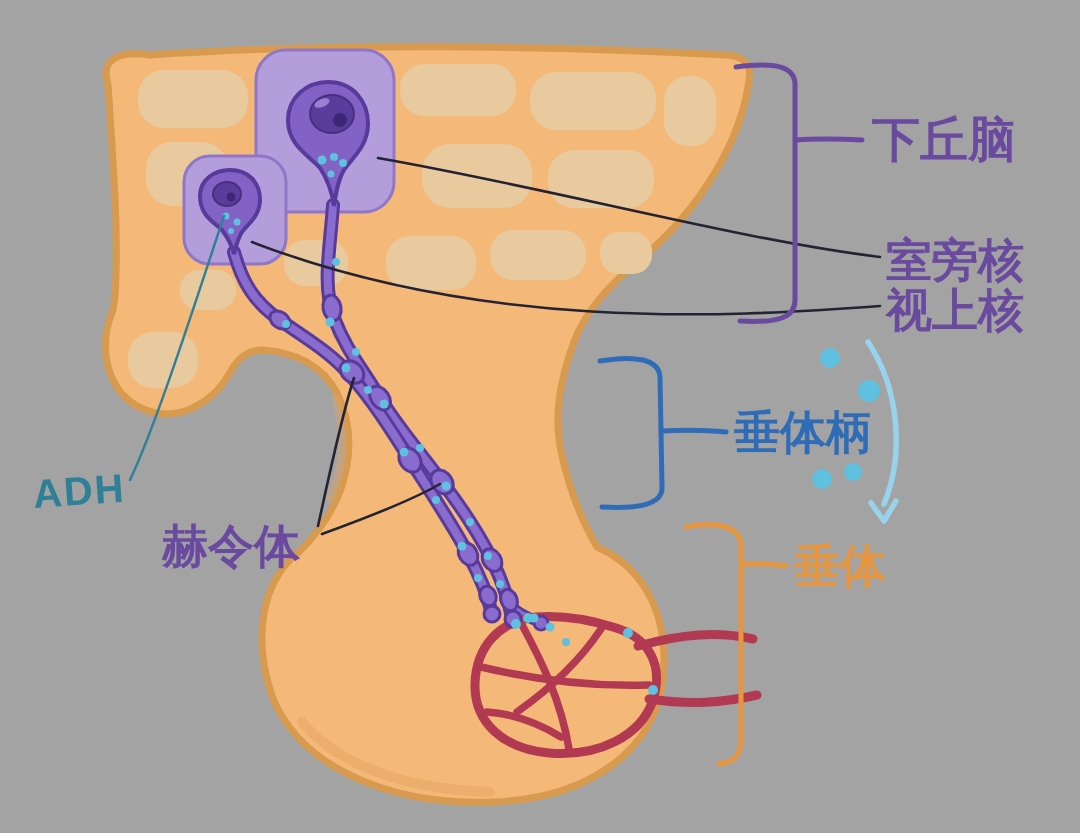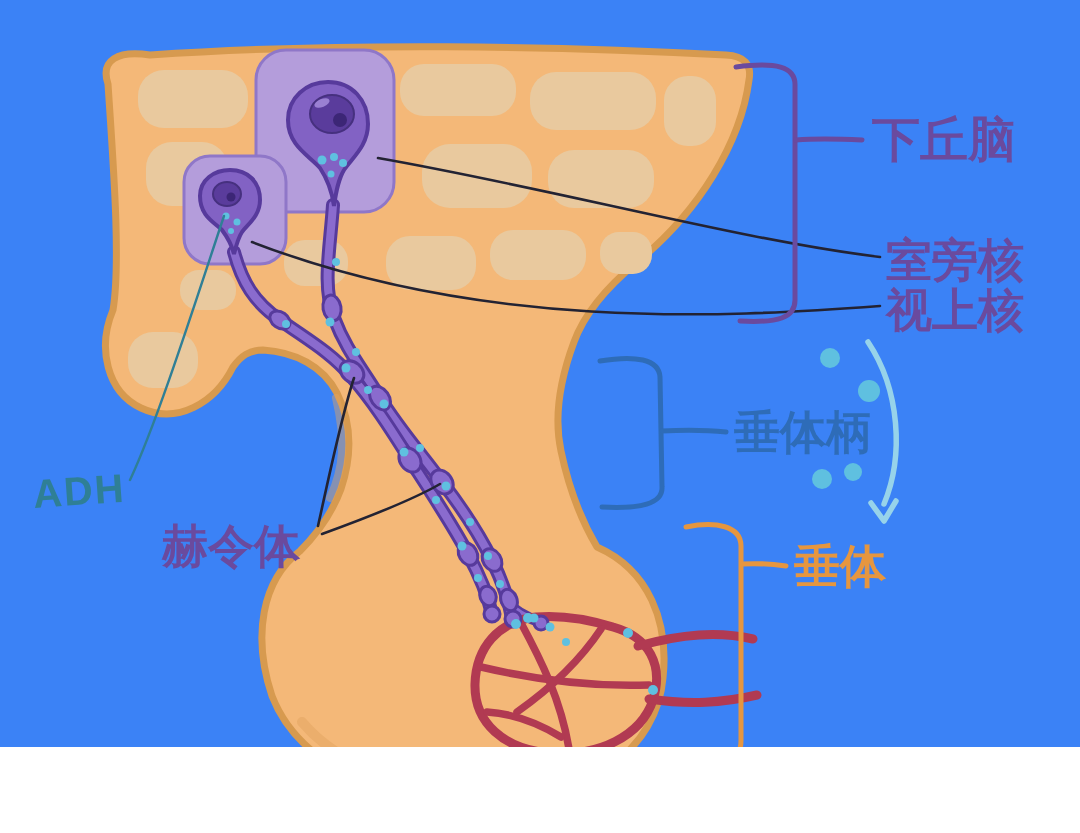--- a/index.html
+++ b/index.html
@@ -1,20 +1,20 @@
 <!DOCTYPE html>
 <html><head>
 <meta charset="utf-8">
 <style>
   html, body { margin: 0; padding: 0; background: #ffffff; }
   .canvas {
     position: relative;
     width: 1080px;
-    height: 747px;
-    background: #3b82f6;
+    height: 833px;
+    background: #a3a3a3;
     font-family: "Liberation Sans", sans-serif;
     overflow: hidden;
   }
   .canvas svg { position: absolute; left: 0; top: 0; }
   text { font-family: "Liberation Sans", sans-serif; font-weight: bold; }
 </style>
 </head>
 <body>
 
 <div class="canvas">

